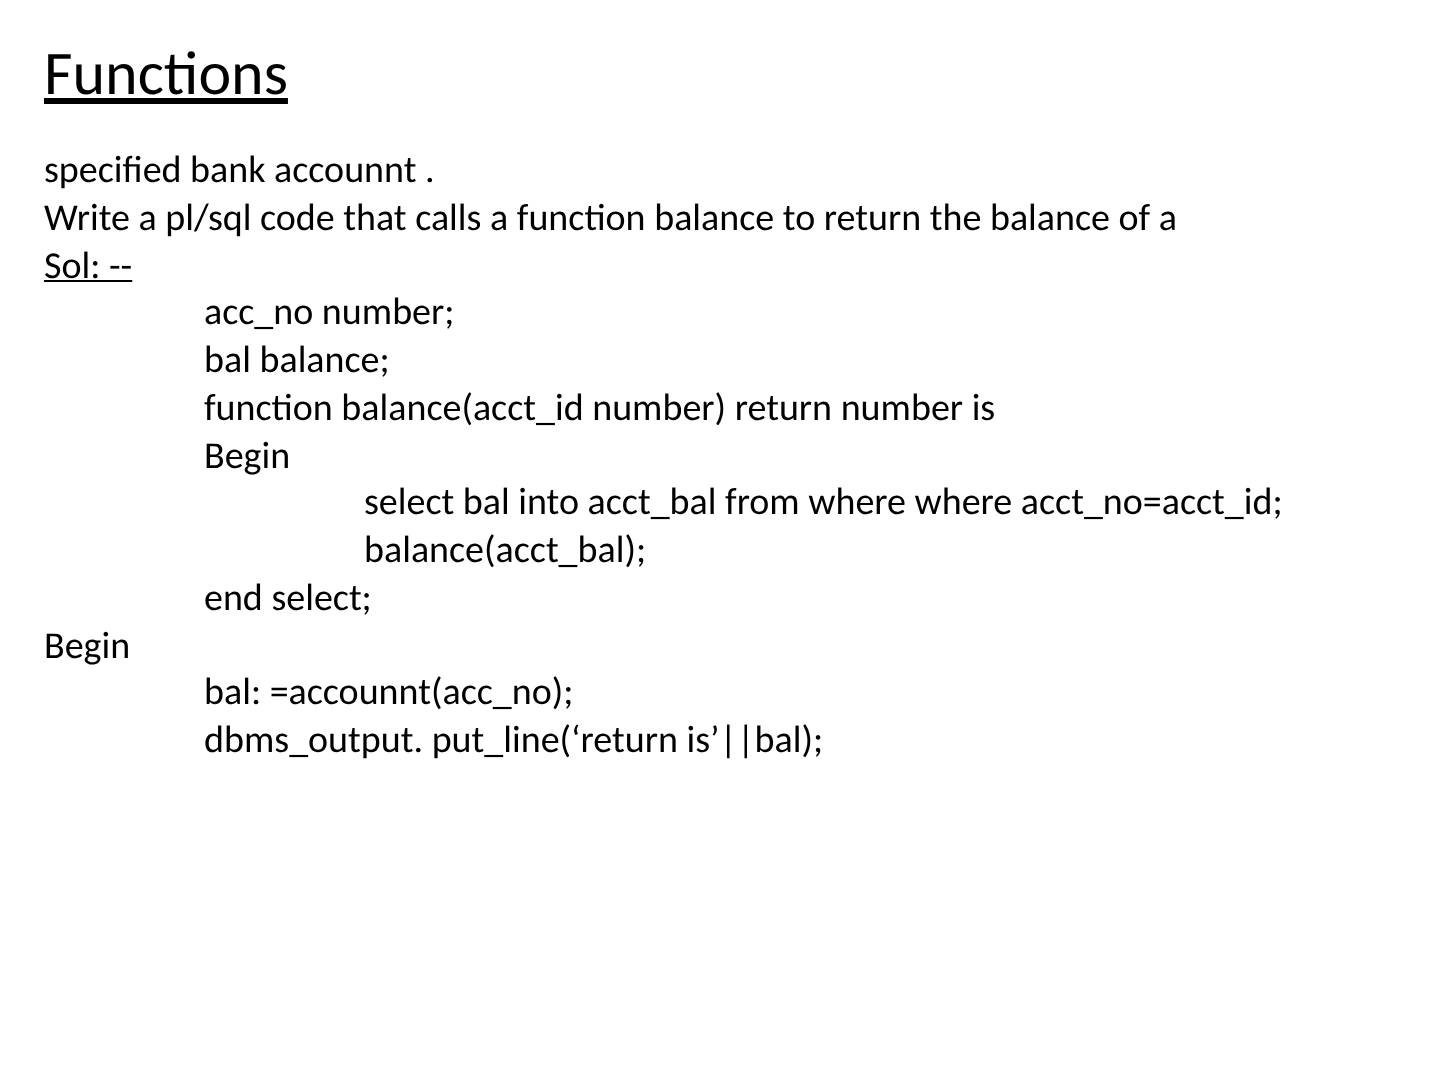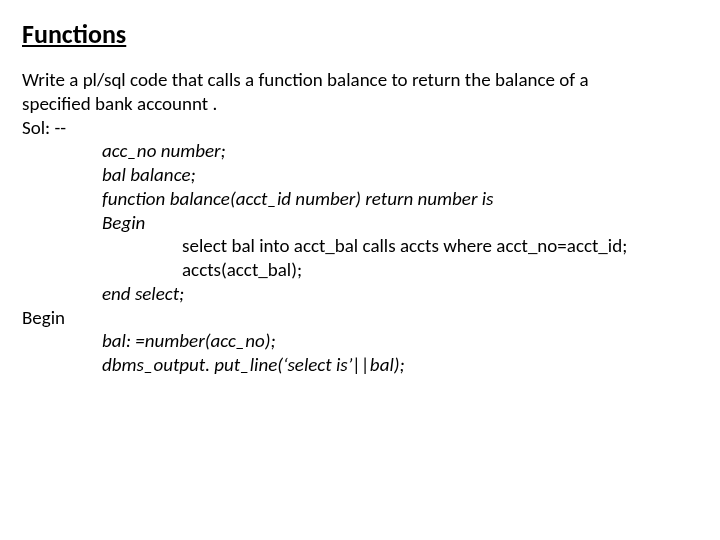--- a/index.html
+++ b/index.html
@@ -9,51 +9,51 @@
     height: 540px;
     background: #ffffff;
     font-family: Calibri, "Segoe UI", Arial, sans-serif;
     color: #000;
   }
   .page {
     padding: 18px 22px;
     box-sizing: border-box;
   }
   .title {
-    font-size: 26px;
-    font-weight: 700;
+    font-size: 31px;
+    font-weight: 400;
     text-decoration: underline;
     margin-bottom: 18px;
   }
   .body {
     font-size: 19px;
     line-height: 1.25;
   }
   .ln { white-space: pre; }
-  .ind1 { padding-left: 80px; font-style: italic; }
+  .ind1 { padding-left: 80px; }
   .ind2 { padding-left: 160px; }
-  .u { }
+  .u { text-decoration: underline; }
 </style>
 </head>
 <body>
 
 <div class="page">
 
   <div class="title">Functions</div>
 
   <div class="body">
+    <div class="ln">specified bank accounnt .</div>
     <div class="ln">Write a pl/sql code that calls a function balance to return the balance of a</div>
-    <div class="ln">specified bank accounnt .</div>
     <div class="ln u">Sol: --</div>
 
     <div class="ln ind1">acc_no number;</div>
     <div class="ln ind1">bal balance;</div>
     <div class="ln ind1">function balance(acct_id number) return number is</div>
     <div class="ln ind1">Begin</div>
-    <div class="ln ind2">select bal into acct_bal calls accts where acct_no=acct_id;</div>
-    <div class="ln ind2">accts(acct_bal);</div>
+    <div class="ln ind2">select bal into acct_bal from where where acct_no=acct_id;</div>
+    <div class="ln ind2">balance(acct_bal);</div>
     <div class="ln ind1">end select;</div>
     <div class="ln">Begin</div>
-    <div class="ln ind1">bal: =number(acc_no);</div>
-    <div class="ln ind1">dbms_output. put_line(‘select is’||bal);</div>
+    <div class="ln ind1">bal: =accounnt(acc_no);</div>
+    <div class="ln ind1">dbms_output. put_line(‘return is’||bal);</div>
   </div>
 
 </div>
 
 </body></html>

